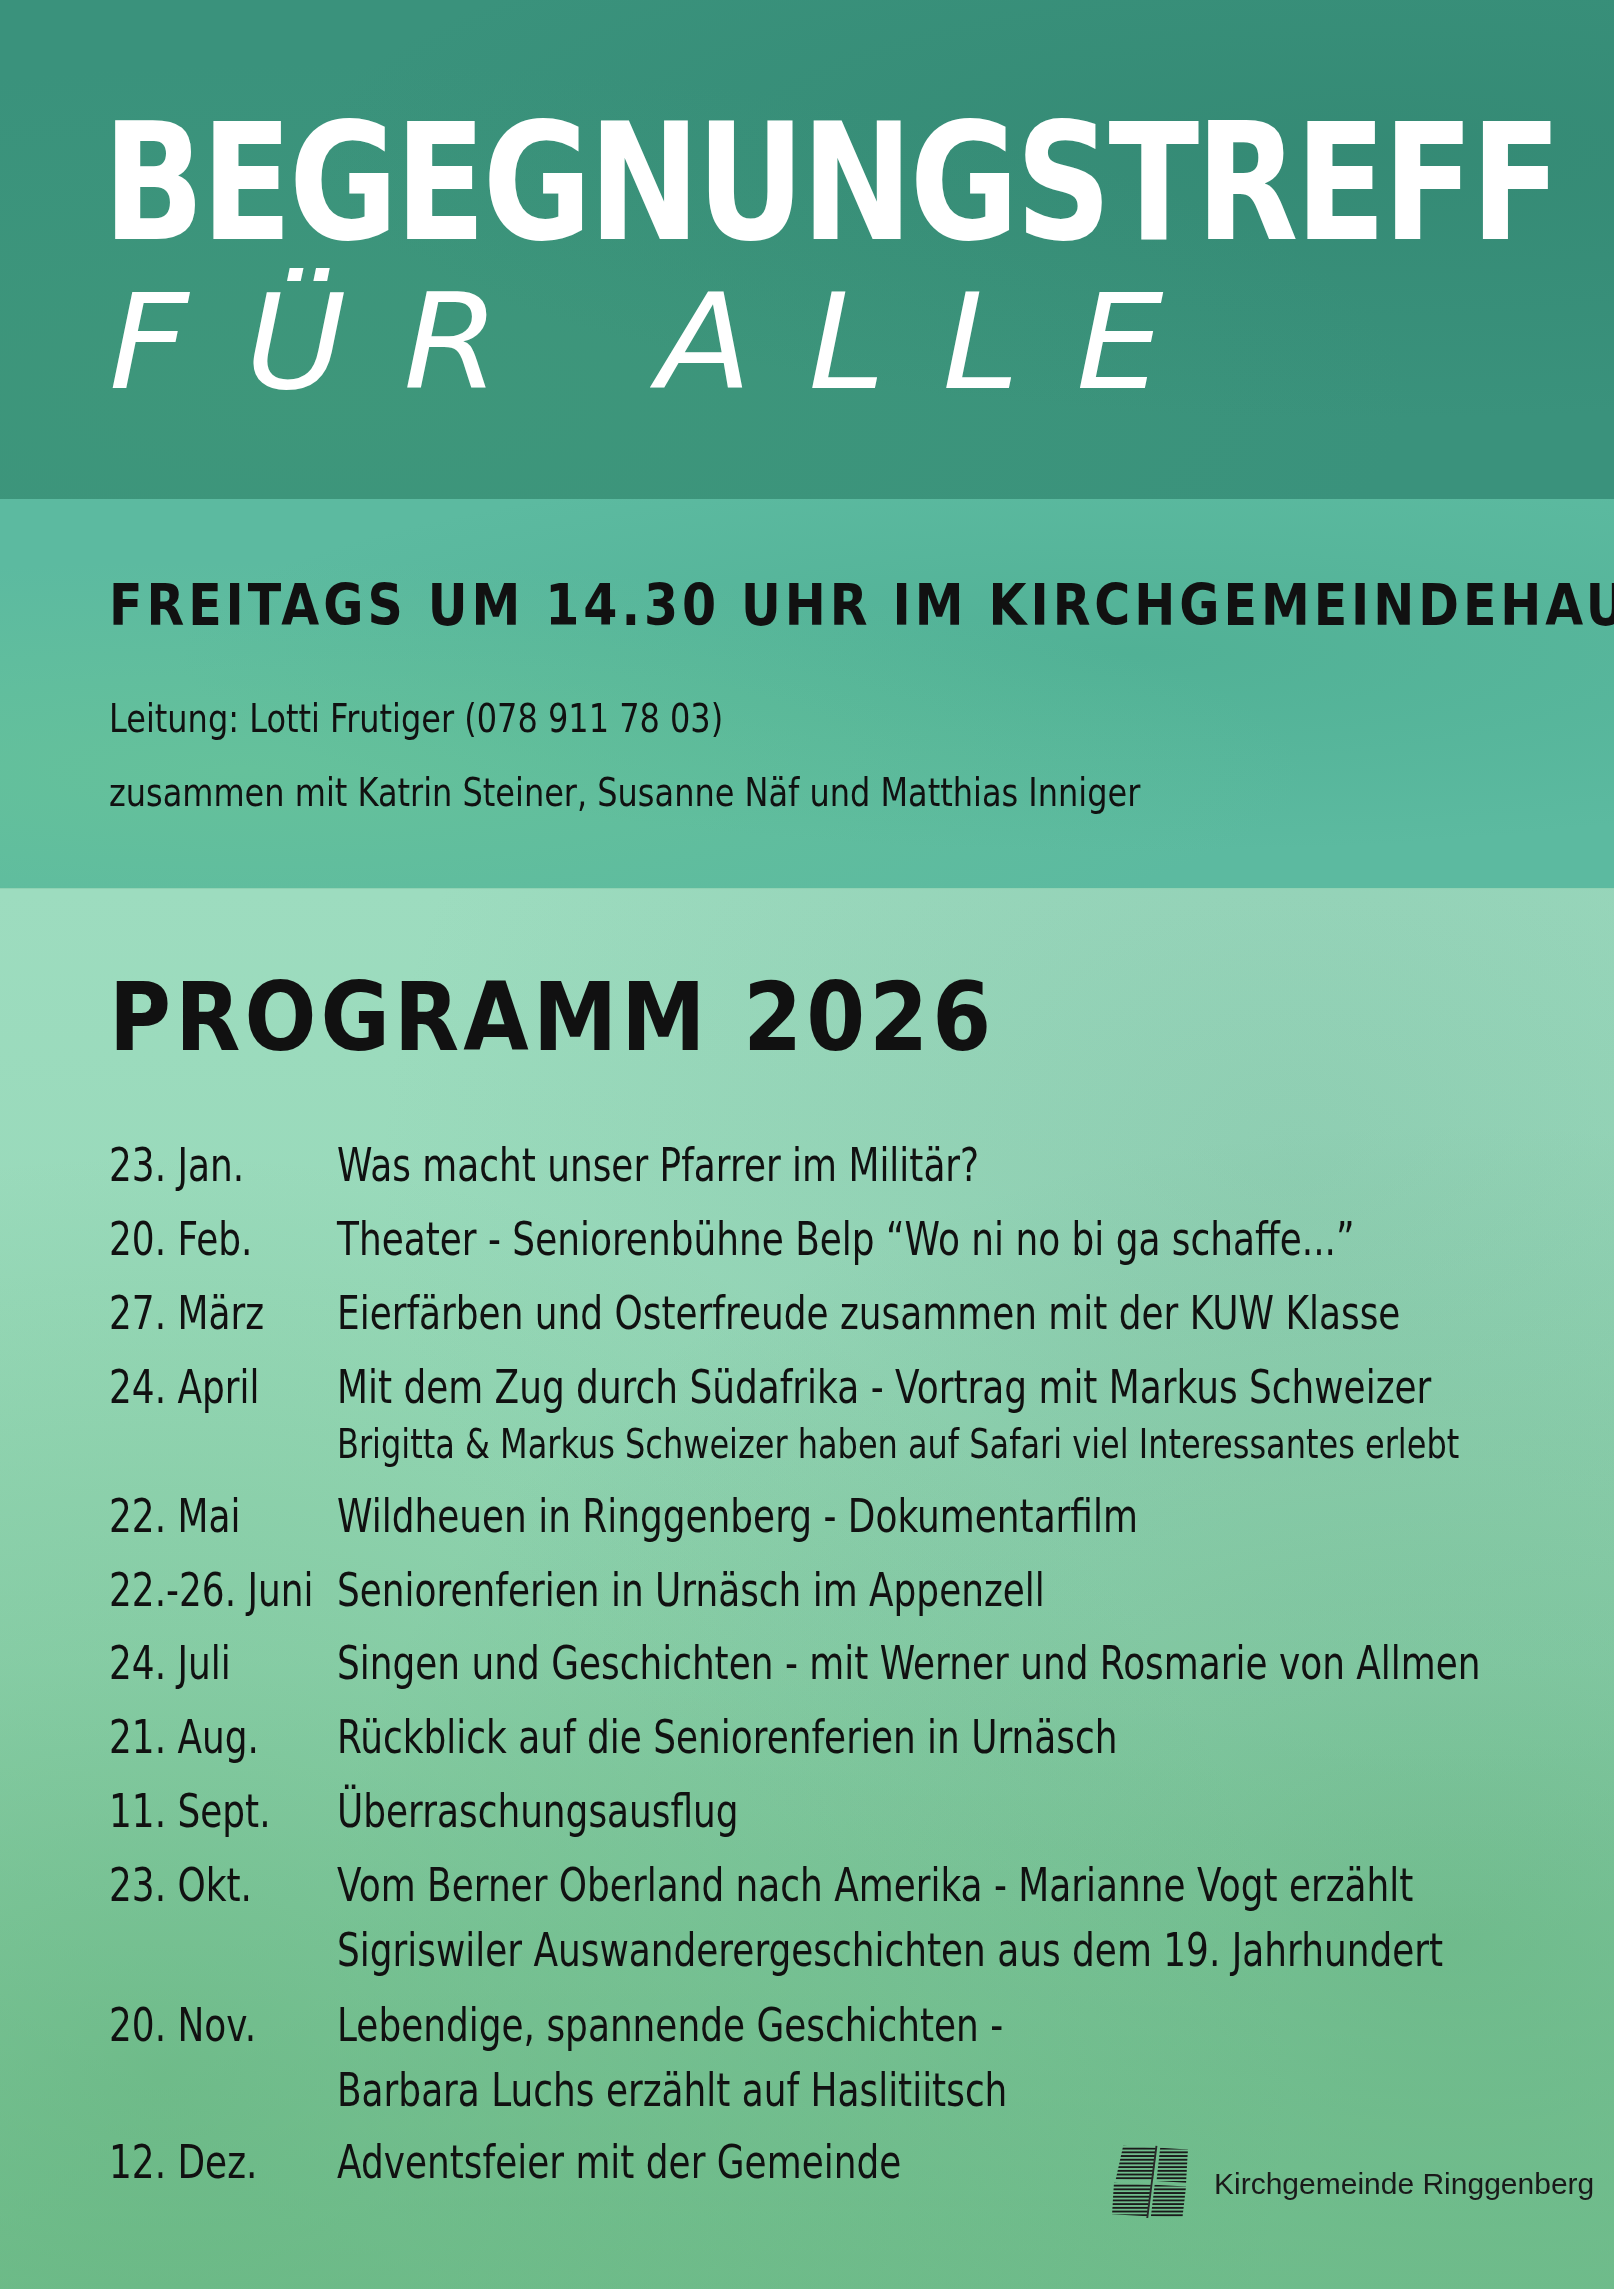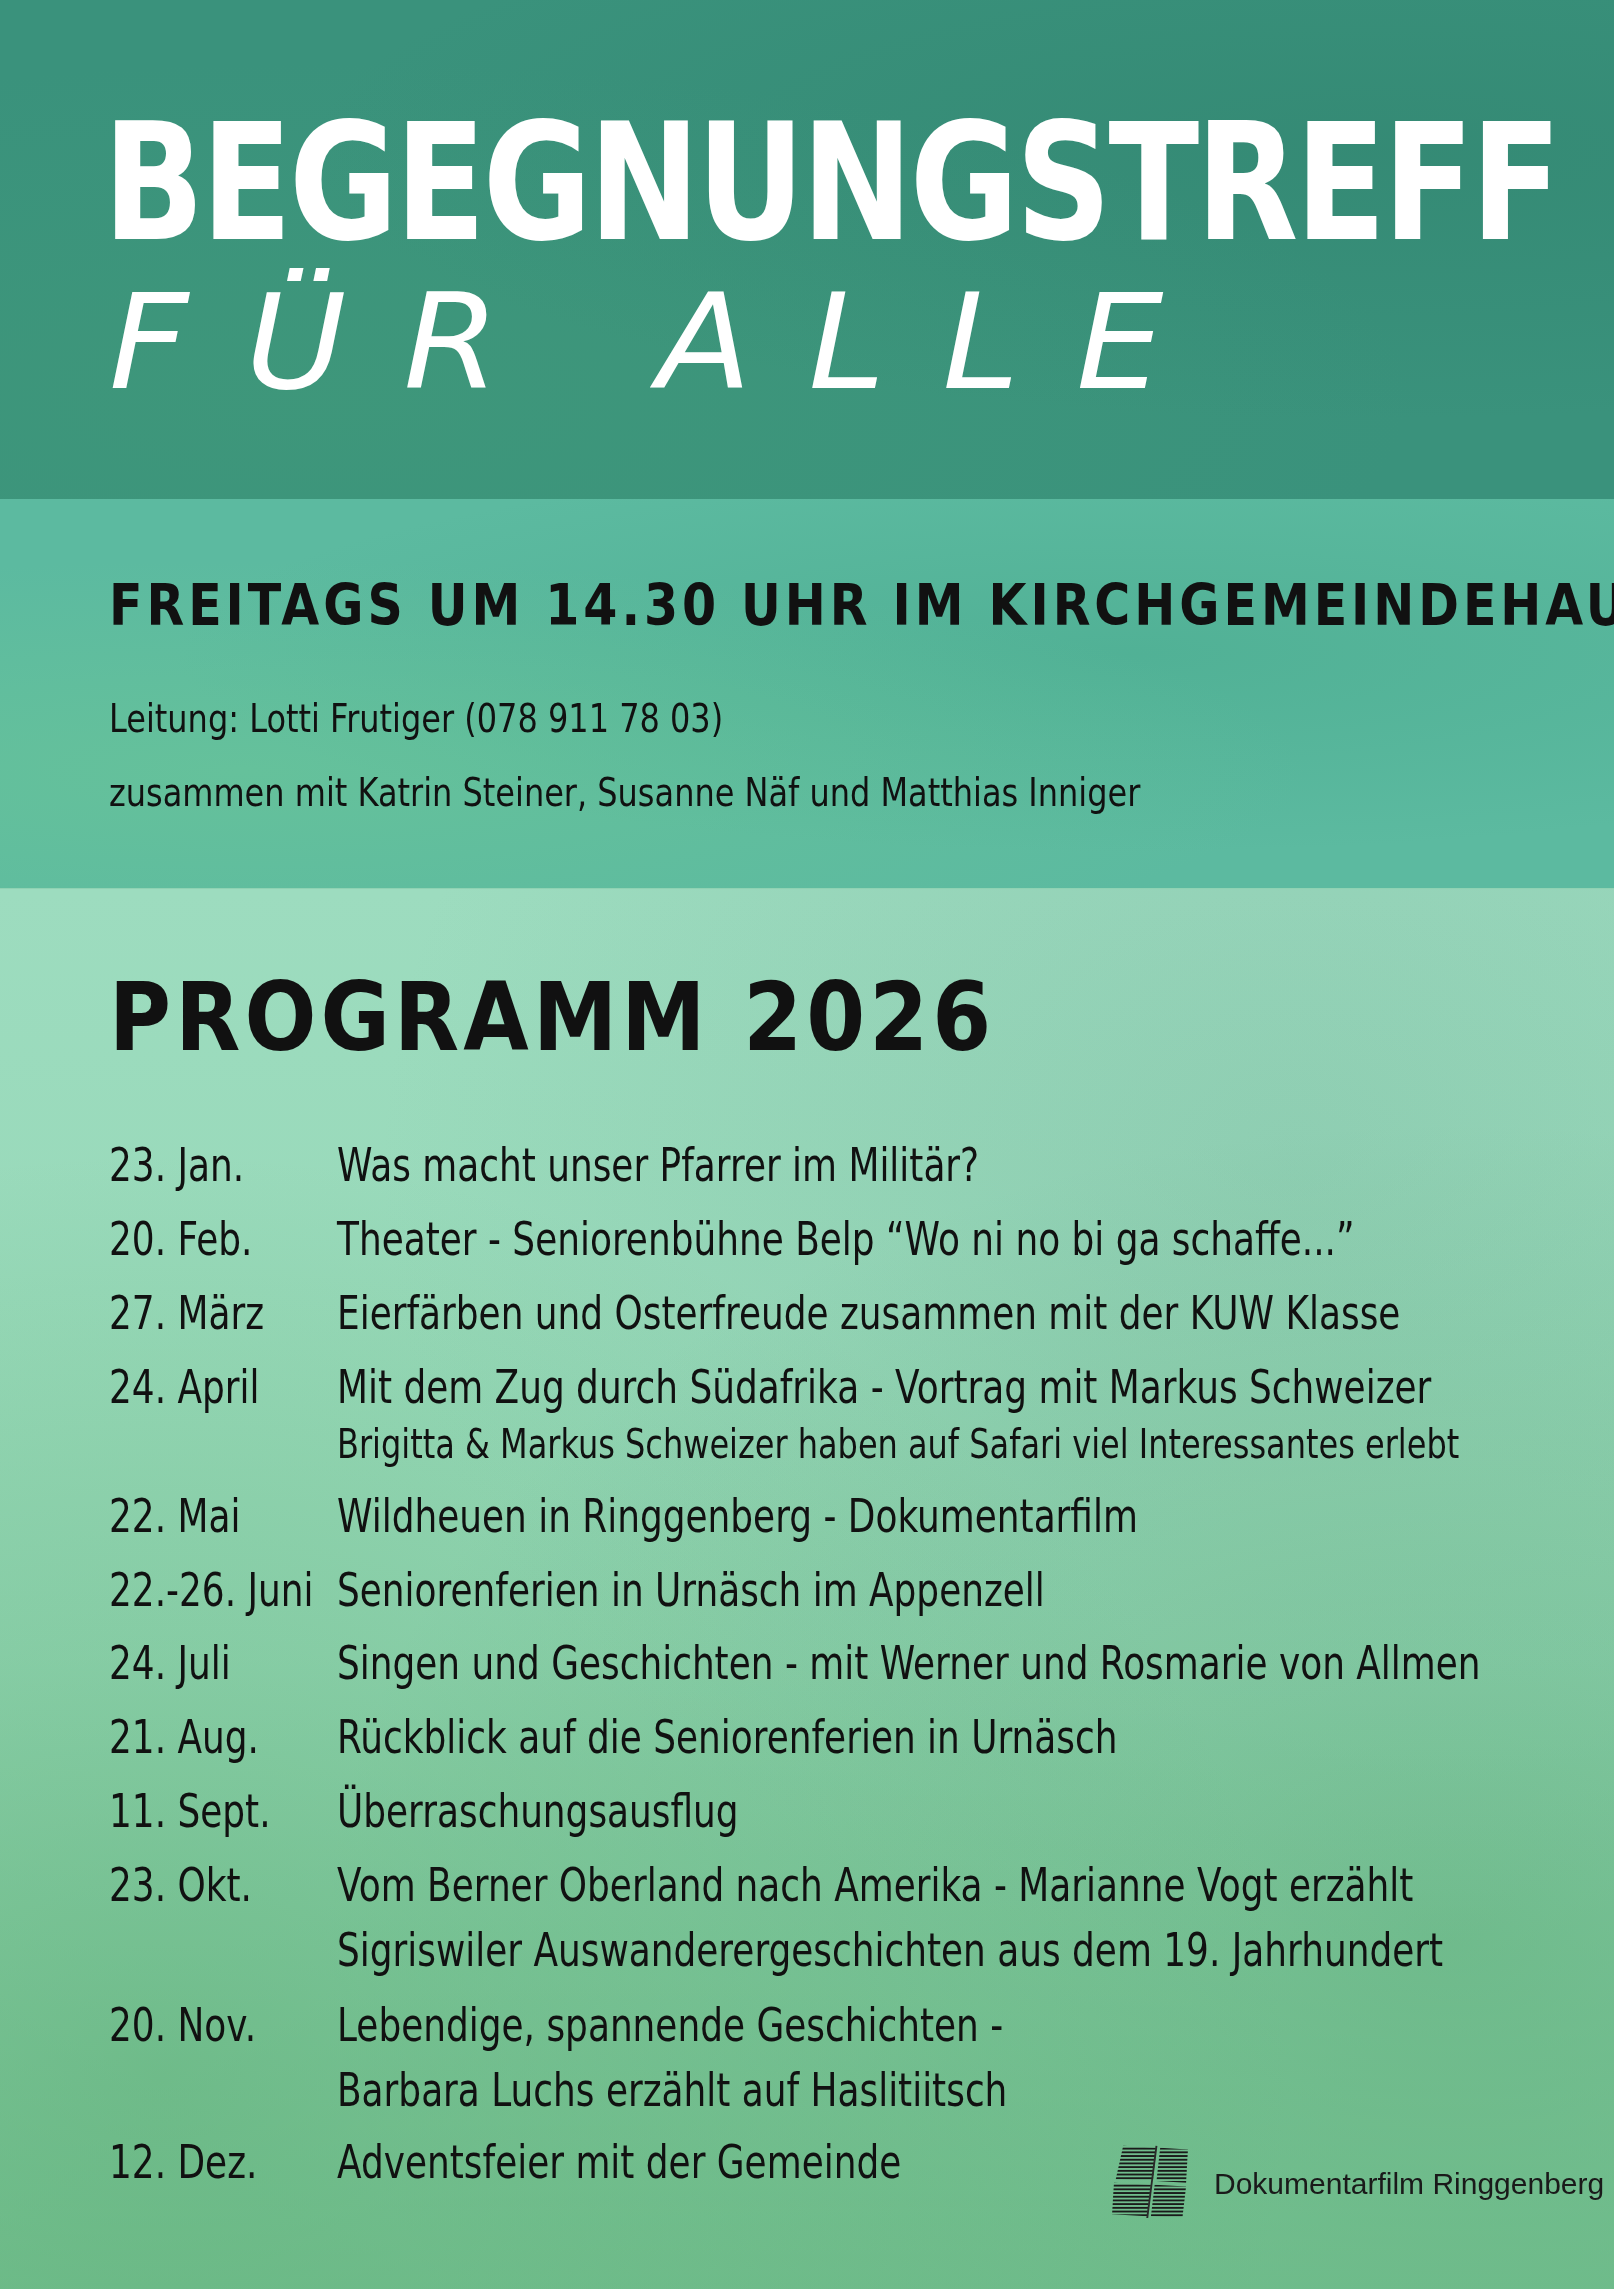--- a/index.html
+++ b/index.html
@@ -162,14 +162,14 @@
         <rect width="4" height="2" fill="#1a1a1a"></rect>
       </pattern>
     </defs>
     <polygon points="12,2 48,4 44,40 4,38" fill="url(#stripes)"></polygon>
     <polygon points="52,4 82,6 80,42 48,40" fill="url(#stripes)"></polygon>
     <polygon points="2,42 42,44 38,78 0,76" fill="url(#stripes)"></polygon>
     <polygon points="46,44 80,46 76,80 42,78" fill="url(#stripes)"></polygon>
     <line x1="48" y1="2" x2="38" y2="80" stroke="#2a2a2a" stroke-width="2"></line>
   </svg>
 </div>
-<div class="logo-text">Dokumentarfilm Ringgenberg</div>
+<div class="logo-text">Kirchgemeinde Ringgenberg</div>
 
 
 </body></html>

